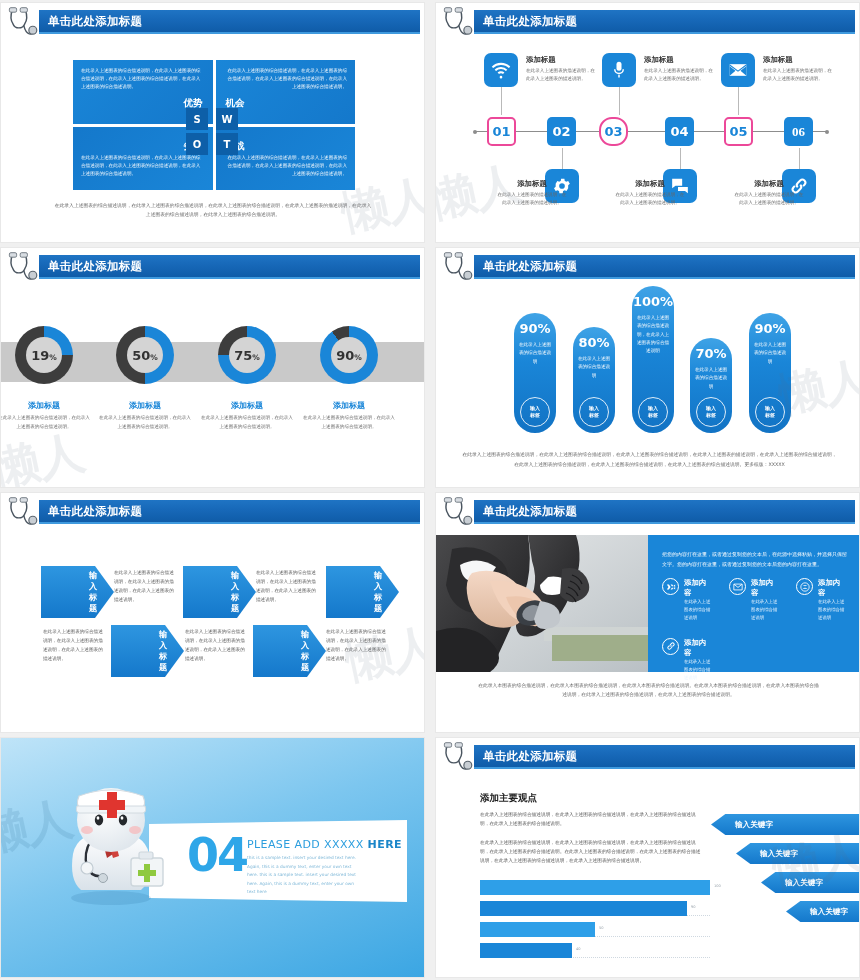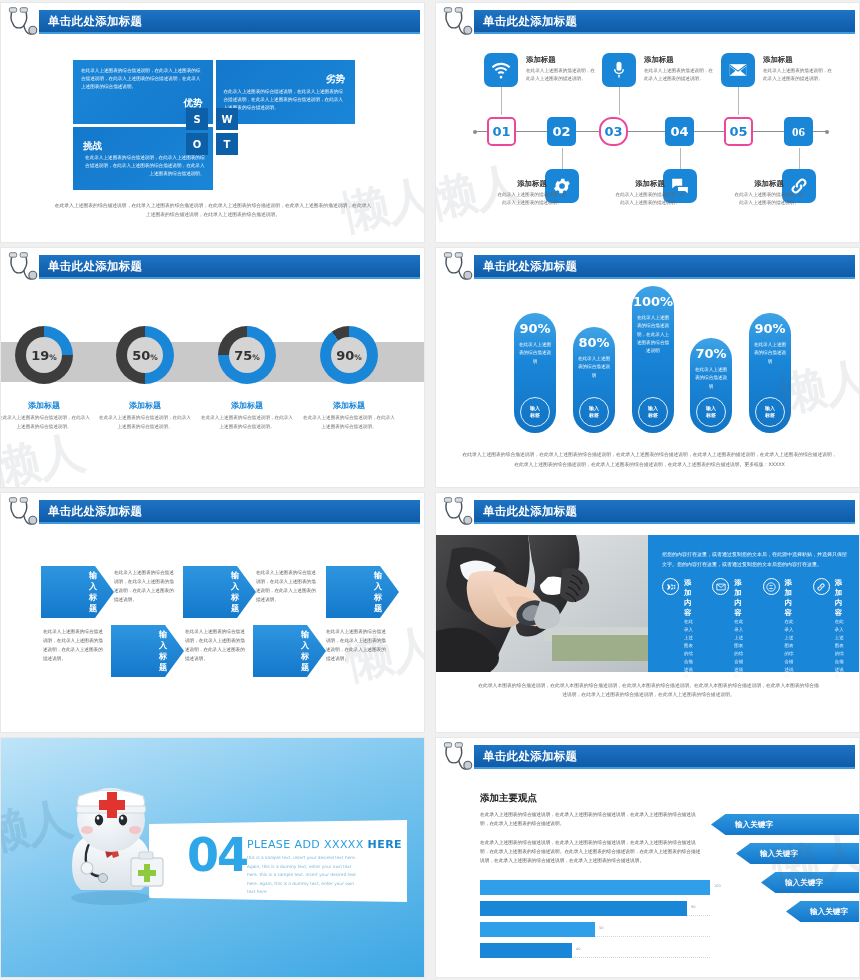--- a/index.html
+++ b/index.html
@@ -96,21 +96,21 @@
     background:linear-gradient(180deg,#2e96e0,#1478cb);
     clip-path:polygon(0 0,74% 0,100% 50%,74% 100%,0 100%);
     display:flex;align-items:center;justify-content:center;}
   .chev span{font-size:8.2px;font-weight:bold;color:#fff;margin-right:12px;padding-left:48px;}
   .ctx{position:absolute;width:62px;font-size:4.6px;line-height:1.95;color:#555;}
 
   
   .photo{position:absolute;left:0;top:42px;width:212px;height:137px;overflow:hidden;background:#3a3a3a;}
   .bluepanel{position:absolute;left:212px;top:42px;right:0;height:137px;background:#1a86d8;padding:14px 12px 0 14px;}
   .bp-lead{font-size:5px;line-height:2.0;color:#fff;margin-bottom:9px;}
-  .bp-grid{display:grid;grid-template-columns:1fr 1fr 1fr 1fr;row-gap:9px;column-gap:6px;gap:16px;}
+  .bp-grid{display:grid;grid-template-columns:1fr 1fr 1fr;row-gap:9px;column-gap:6px;gap:16px;}
   .bp-item{display:flex;gap:5px;align-items:flex-start;}
   .bp-ic{width:17px;height:17px;border-radius:50%;border:1.4px solid #fff;flex:0 0 17px;
     display:flex;align-items:center;justify-content:center;}
   .bp-ic svg{width:10px;height:10px;fill:#fff;}
   .bp-h{font-size:7.4px;font-weight:bold;color:#fff;}
   .bp-b{font-size:4.4px;line-height:1.8;color:#eaf5ff;}
   .s6foot{position:absolute;left:40px;top:188px;width:345px;text-align:center;
     font-size:4.8px;line-height:1.95;color:#666;}
 
   
@@ -154,20 +154,24 @@
       <circle cx="32" cy="28" r="4.4" fill="#c8ced4" stroke="#5c666f" stroke-width="1.3"></circle>
     </svg>
     <div class="titlebar">
       <span class="ttxt">单击此处添加标题</span>
     </div>
 
     <div class="swot">
       <div class="swq a">
         <div>在此录入上述图表的综合描述说明，在此录入上述图表的综合描述说明，在此录入上述图表的综合描述说明，在此录入上述图表的综合描述说明。</div>
         <div class="hd">优势</div>
+      </div>
+      <div class="swq b">
+        <div>在此录入上述图表的综合描述说明，在此录入上述图表的综合描述说明，在此录入上述图表的综合描述说明，在此录入上述图表的综合描述说明。</div>
+        <div class="hd">机会</div>
       </div>
       <div class="swq c">
         <div class="hd">劣势</div>
         <div>在此录入上述图表的综合描述说明，在此录入上述图表的综合描述说明，在此录入上述图表的综合描述说明，在此录入上述图表的综合描述说明。</div>
       </div>
       <div class="swq d">
         <div class="hd">挑战</div>
         <div>在此录入上述图表的综合描述说明，在此录入上述图表的综合描述说明，在此录入上述图表的综合描述说明，在此录入上述图表的综合描述说明。</div>
       </div>
     </div>

